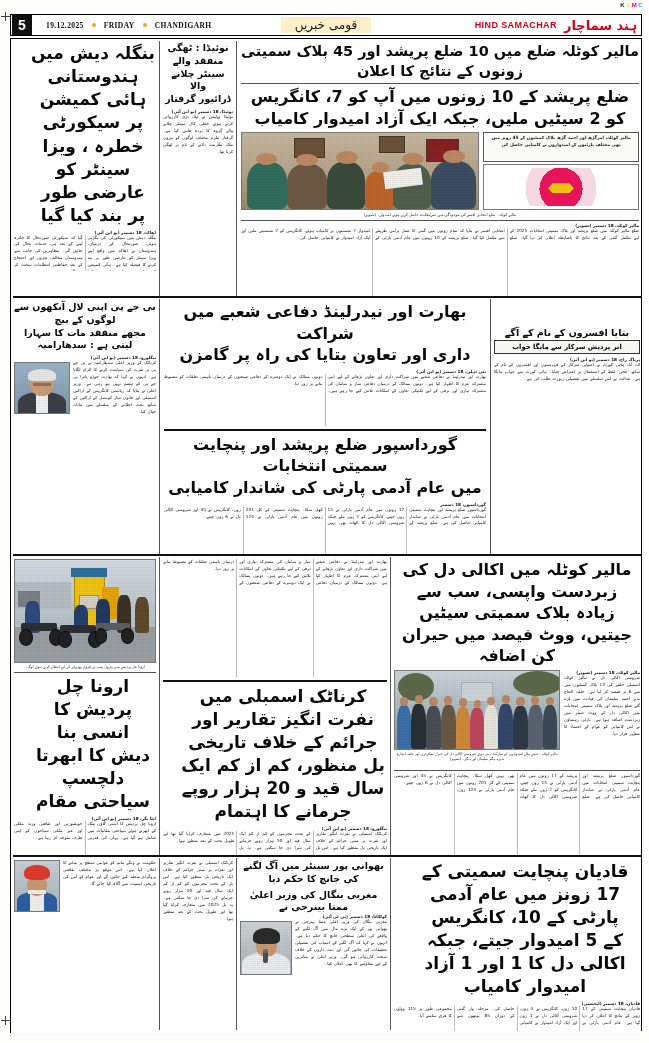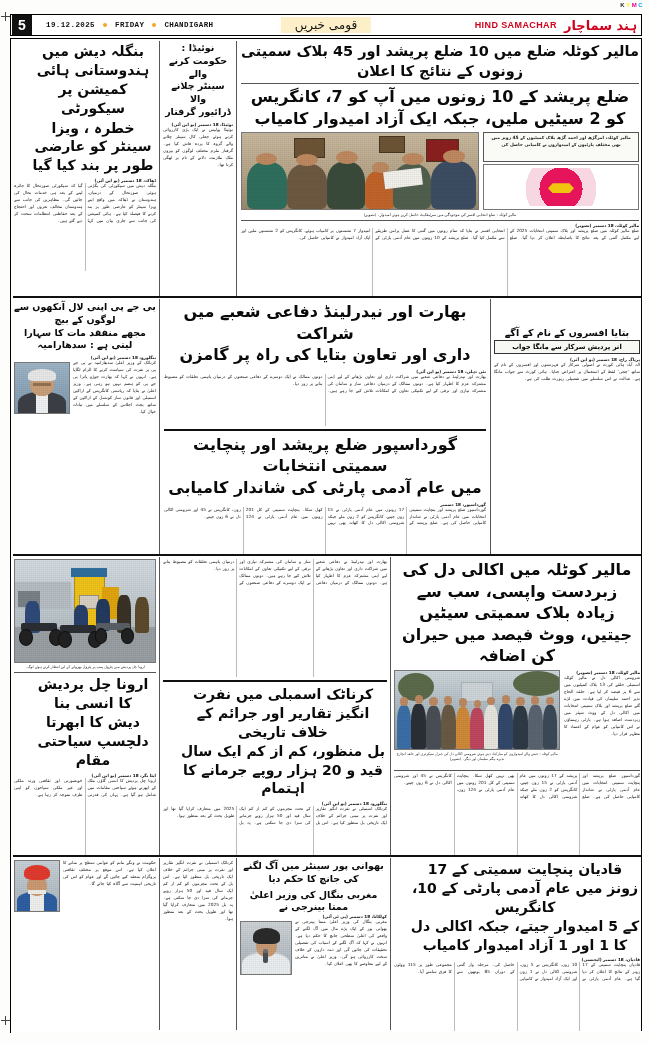--- a/index.html
+++ b/index.html
@@ -50,21 +50,21 @@
   }
   .pagebadge {
     width: 20px; height: 20px; margin-left: 1px;
     background: #111; color: #fff;
     font-family: "Liberation Sans", sans-serif;
     font-size: 14px; font-weight: bold;
     display: flex; align-items: center; justify-content: center;
   }
   .dateline {
     margin-left: 14px;
-    font-family: Liberation Mono, monospace;
+    font-family: Liberation Serif, serif;
     font-size: 7.5px; font-weight: bold;
     color: #111; letter-spacing: .4px;
     display: flex; align-items: center; gap: 8px;
   }
   .dot { width: 4px; height: 4px; border-radius: 50%; background: #f5a623; display:inline-block; }
   .kaumi {
     position: absolute; left: 50%; transform: translateX(-50%);
     background: #fdf0c8;
     padding: 1px 14px;
     font-size: 12px; color: #111;
@@ -101,21 +101,21 @@
   .hl {
     text-align: center;
     font-weight: bold;
     color: #0a0a0a;
     line-height: 1.35;
     font-family: "DejaVu Sans", sans-serif;
     letter-spacing: -0.2px;
   }
   .hl.h1 { font-size: 14.5px; }
   .hl.h2 { font-size: 16px; }
-  .hl.h3 { font-size: 14px; margin-left: 16px; }
+  .hl.h3 { font-size: 17px; margin-left: 16px; }
   .hl.h4 { font-size: 9.5px; }
 
   .body-ur {
     font-size: 4.3px;
     line-height: 1.62;
     text-align: justify;
     color: #1a1a1a;
     word-spacing: .6px;
   }
   .cap-ur {
@@ -227,21 +227,21 @@
 
     <div class="blk" style="left:0;top:0;width:148px;height:232px;padding:3px;">
       <div class="hl h3" style="margin-bottom:1px;">بنگلہ دیش میں ہندوستانی ہائی کمیشن پر سیکورٹی</div>
       <div class="hl h3" style="margin-bottom:3px;">خطرہ ، ویزا سینٹر کو عارضی طور پر بند کیا گیا</div>
       <div class="byline" style="text-align:right;">ڈھاکہ، 18 دسمبر (یو این آئی)</div>
       <div class="body-ur cols2" style="height:168px;">بنگلہ دیش میں سیکورٹی کی بگڑتی ہوئی صورتحال کے درمیان، ہندوستان نے ڈھاکہ میں واقع اپنے ویزا سینٹر کو عارضی طور پر بند کرنے کا فیصلہ کیا ہے۔ ہائی کمیشن کی جانب سے جاری بیان میں کہا گیا کہ سیکورٹی صورتحال کا جائزہ لینے کے بعد ہی خدمات بحال کی جائیں گی۔ مظاہرین کی جانب سے ہندوستان مخالف نعروں اور احتجاج کے بعد حفاظتی انتظامات سخت کر دیے گئے ہیں۔</div>
     </div>
     <div class="rule-v" style="left:148px;top:2px;height:255px;"></div>
 
     <div class="blk" style="left:149px;top:0;width:76px;height:232px;padding:3px;">
-      <div class="hl h4">نوئیڈا : حکومت کرنے والے</div>
+      <div class="hl h4">نوئیڈا : ٹھگی منفقد والے</div>
       <div class="hl h4">سینٹر چلانے والا</div>
       <div class="hl h4" style="margin-bottom:3px;">ڈرائیور گرفتار</div>
       <div class="byline" style="text-align:right;">نوئیڈا، 18 دسمبر (یو این آئی)</div>
       <div class="body-ur" style="height:165px;">نوئیڈا پولیس نے ایک بڑی کارروائی کرتے ہوئے جعلی کال سینٹر چلانے والے گروہ کا پردہ فاش کیا ہے۔ گرفتار ملزم مختلف لوگوں کو بیرون ملک ملازمت دلانے کے نام پر ٹھگی کرتا تھا۔</div>
     </div>
     <div class="rule-v" style="left:225px;top:2px;height:255px;"></div>
 
     <div class="blk" style="left:226px;top:0;width:406px;height:258px;padding:3px 4px;">
       <div class="hl h1" style="margin-bottom:2px;">مالیر کوٹلہ ضلع میں 10 ضلع پریشد اور 45 بلاک سمیتی زونوں کے نتائج کا اعلان</div>
       <div class="rule-h" style="position:relative;margin:1px 0 2px;"></div>

